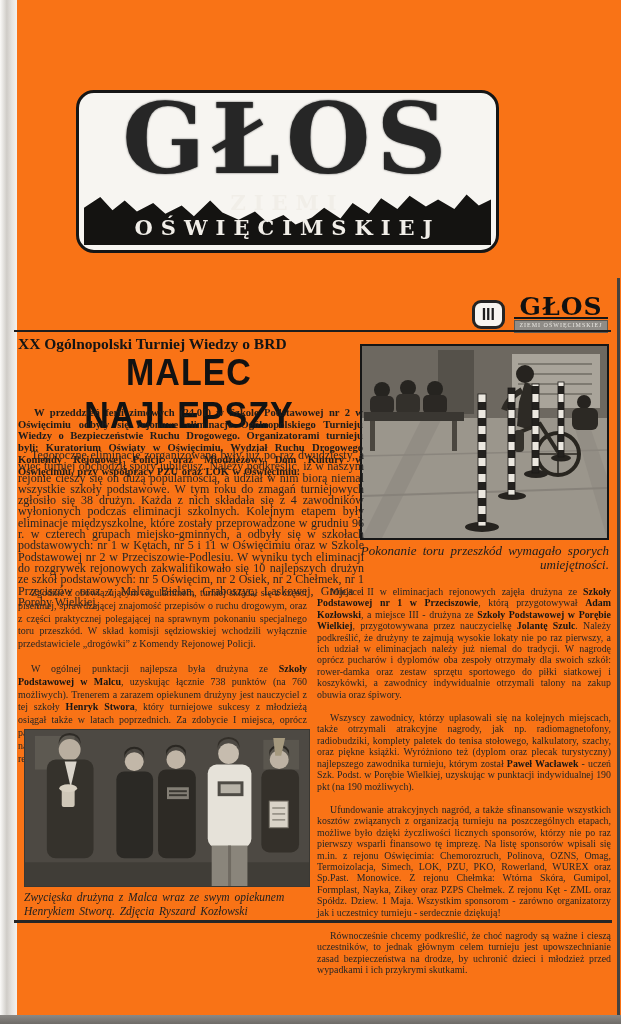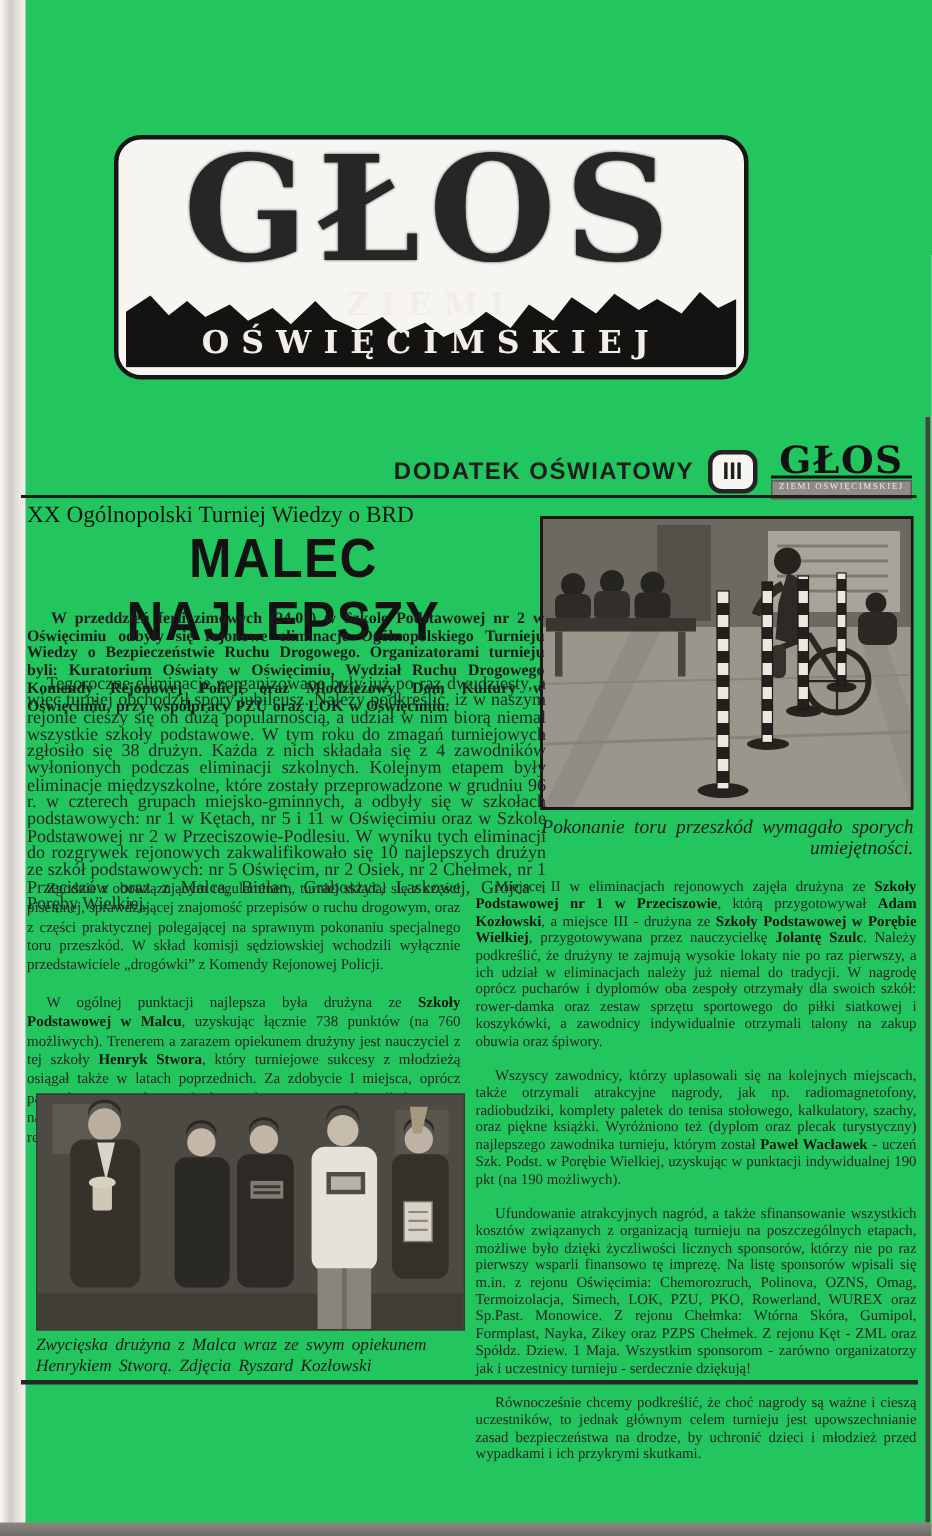--- a/index.html
+++ b/index.html
@@ -1,37 +1,37 @@
 <!DOCTYPE html>
 <html><head>
 <meta charset="utf-8">
 <style>
   html,body{margin:0;padding:0;}
   body{width:621px;height:1024px;overflow:hidden;background:#e9e7e3;}
-  .page{position:relative;width:621px;height:1024px;background:#22c55e;font-family:"Liberation Serif",serif;color:#262626;}
+  .page{position:relative;width:621px;height:1024px;background:#f97316;font-family:"Liberation Serif",serif;color:#262626;}
   
   .scan-left{position:absolute;left:0;top:0;bottom:0;width:17px;background:linear-gradient(90deg,#fbfaf8 0%,#cfccc7 40%,#e6e3df 70%,#f3f1ed 100%);}
   .scan-bottom{position:absolute;left:0;right:0;bottom:0;height:9px;background:linear-gradient(180deg,#8b8884,#6e6b67);}
   .scan-right{position:absolute;right:1px;top:278px;bottom:9px;width:3px;background:#45433f;}
   
   .masthead{position:absolute;left:76px;top:90px;width:417px;height:157px;border:3px solid #161616;border-radius:18px;background:#f7f5f1;overflow:hidden;}
   .masthead-title{position:absolute;top:-10px;left:0;width:100%;text-align:center;font-family:"DejaVu Serif",serif;font-weight:bold;font-size:97px;line-height:112px;letter-spacing:6px;color:#262626;text-shadow:0 0 2px #4a4a4a;z-index:2;}
   .skyline{position:absolute;left:5px;right:5px;bottom:5px;height:60px;background:#141311;z-index:1;
     clip-path:polygon(0% 100%,0% 38%,4% 20%,7% 42%,10% 26%,13% 44%,17% 30%,20% 48%,24% 34%,27% 52%,31% 26%,34% 46%,38% 58%,42% 44%,45% 62%,49% 50%,52% 66%,56% 54%,59% 38%,63% 56%,66% 30%,70% 48%,73% 22%,77% 40%,80% 18%,84% 36%,87% 24%,91% 40%,94% 16%,97% 34%,100% 24%,100% 100%);}
   .masthead-sub{position:absolute;bottom:10px;left:0;width:100%;text-align:center;font-family:"DejaVu Serif",serif;font-weight:bold;font-size:21px;letter-spacing:8px;color:#f1eee8;z-index:3;}
   
   .supp-row{position:absolute;top:296px;right:13px;display:flex;align-items:center;gap:9px;}
   .supp-label{font-family:"Liberation Sans",sans-serif;font-weight:bold;font-size:16px;letter-spacing:1px;color:#1e1e1e;}
   .page-num-box{border:3px solid #242424;border-radius:9px;padding:0 7px;font-family:"Liberation Sans",sans-serif;font-weight:bold;font-size:16px;line-height:23px;color:#1e1e1e;background:#f7f5f1;}
   .mini-logo{width:94px;text-align:center;}
   .mini-logo-title{font-family:"DejaVu Serif",serif;font-weight:bold;font-size:25px;line-height:21px;letter-spacing:1px;color:#111;border-bottom:2px solid #161616;}
   .mini-logo-bar{margin-top:1px;height:11px;background:#8f8c87;border:1px solid #5a5854;font-size:6px;line-height:9px;color:#e9e7e2;letter-spacing:1px;overflow:hidden;white-space:nowrap;}
   .header-rule{position:absolute;top:330px;left:14px;width:597px;height:2px;background:#1d1d1d;}
   
-  .kicker{position:absolute;top:335px;left:18px;font-weight:normal;font-size:15.5px;color:#141414;}
+  .kicker{position:absolute;top:335px;left:18px;font-weight:bold;font-size:15.5px;color:#141414;}
   .headline{position:absolute;top:352px;left:16px;width:346px;text-align:center;font-family:"Liberation Sans",sans-serif;font-weight:bold;font-size:34px;letter-spacing:1px;word-spacing:16px;color:#121212;transform:scaleY(1.08);transform-origin:top;}
   .intro{position:absolute;top:407px;left:18px;width:345px;font-weight:bold;font-size:10.6px;line-height:11.7px;text-align:justify;text-indent:16px;color:#1c1c1c;word-spacing:1px;}
   .lead2{position:absolute;top:450px;left:18px;width:346px;font-size:12px;line-height:11.3px;text-align:justify;text-indent:13px;}
   .col-left{position:absolute;top:575px;left:18px;width:289px;font-size:10px;line-height:12.8px;text-align:justify;}
   .col-right{position:absolute;top:574px;left:317px;width:294px;font-size:9.9px;line-height:11.4px;text-align:justify;}
   .col p{margin:12px 0 3px 0;text-indent:13px;}
   .col p.no-indent{text-indent:0;}
   .seg-bold{font-weight:bold;color:#161616;}
   
   .photo1{position:absolute;top:344px;left:360px;width:249px;height:196px;border:2px solid #161616;background:#8e8a82;box-sizing:border-box;}
@@ -49,21 +49,20 @@
 
   <div class="scan-left"></div>
 
   <div class="masthead">
     <div class="masthead-title">GŁOS</div>
     <div class="skyline"></div>
     <div class="masthead-sub">ZIEMI OŚWIĘCIMSKIEJ</div>
   </div>
 
   <div class="supp-row">
-    <div class="supp-label">DODATEK OŚWIATOWY</div>
     <div class="page-num-box">III</div>
     <div class="mini-logo">
       <div class="mini-logo-title">GŁOS</div>
       <div class="mini-logo-bar">ZIEMI OŚWIĘCIMSKIEJ</div>
     </div>
   </div>
   <div class="header-rule"></div>
 
   <div class="kicker">XX Ogólnopolski Turniej Wiedzy o BRD</div>
   <div class="headline">MALEC NAJLEPSZY</div>

